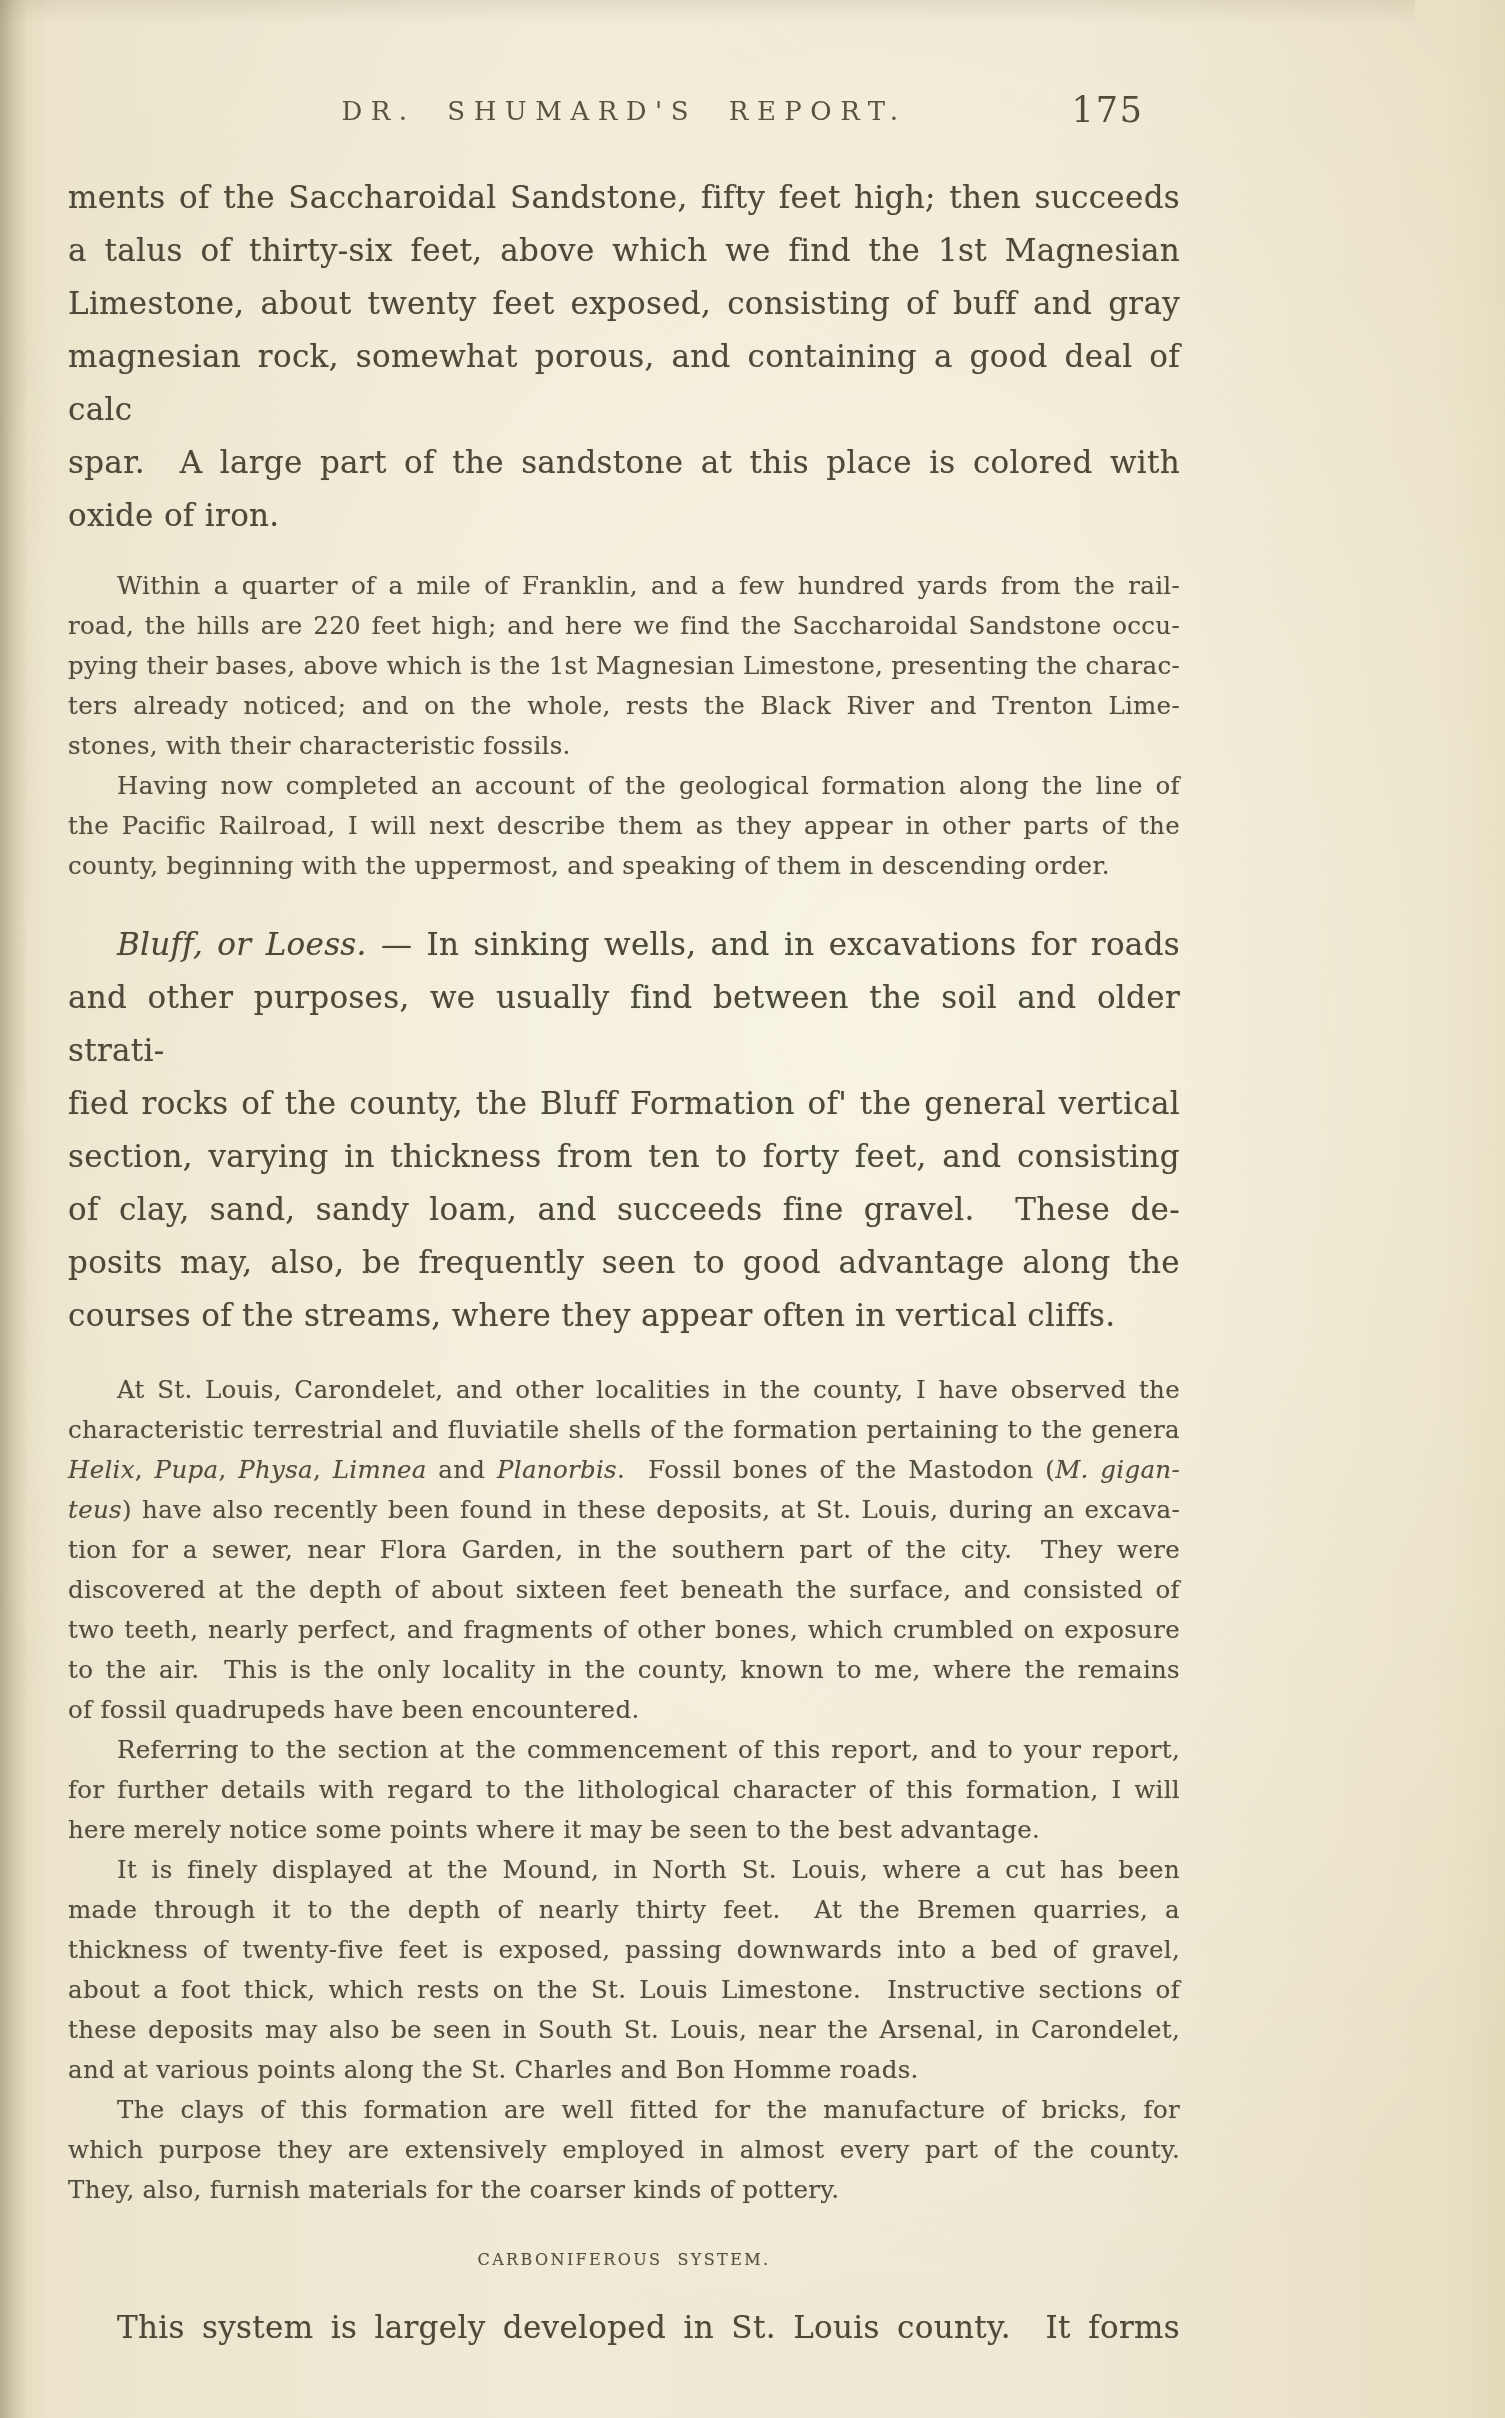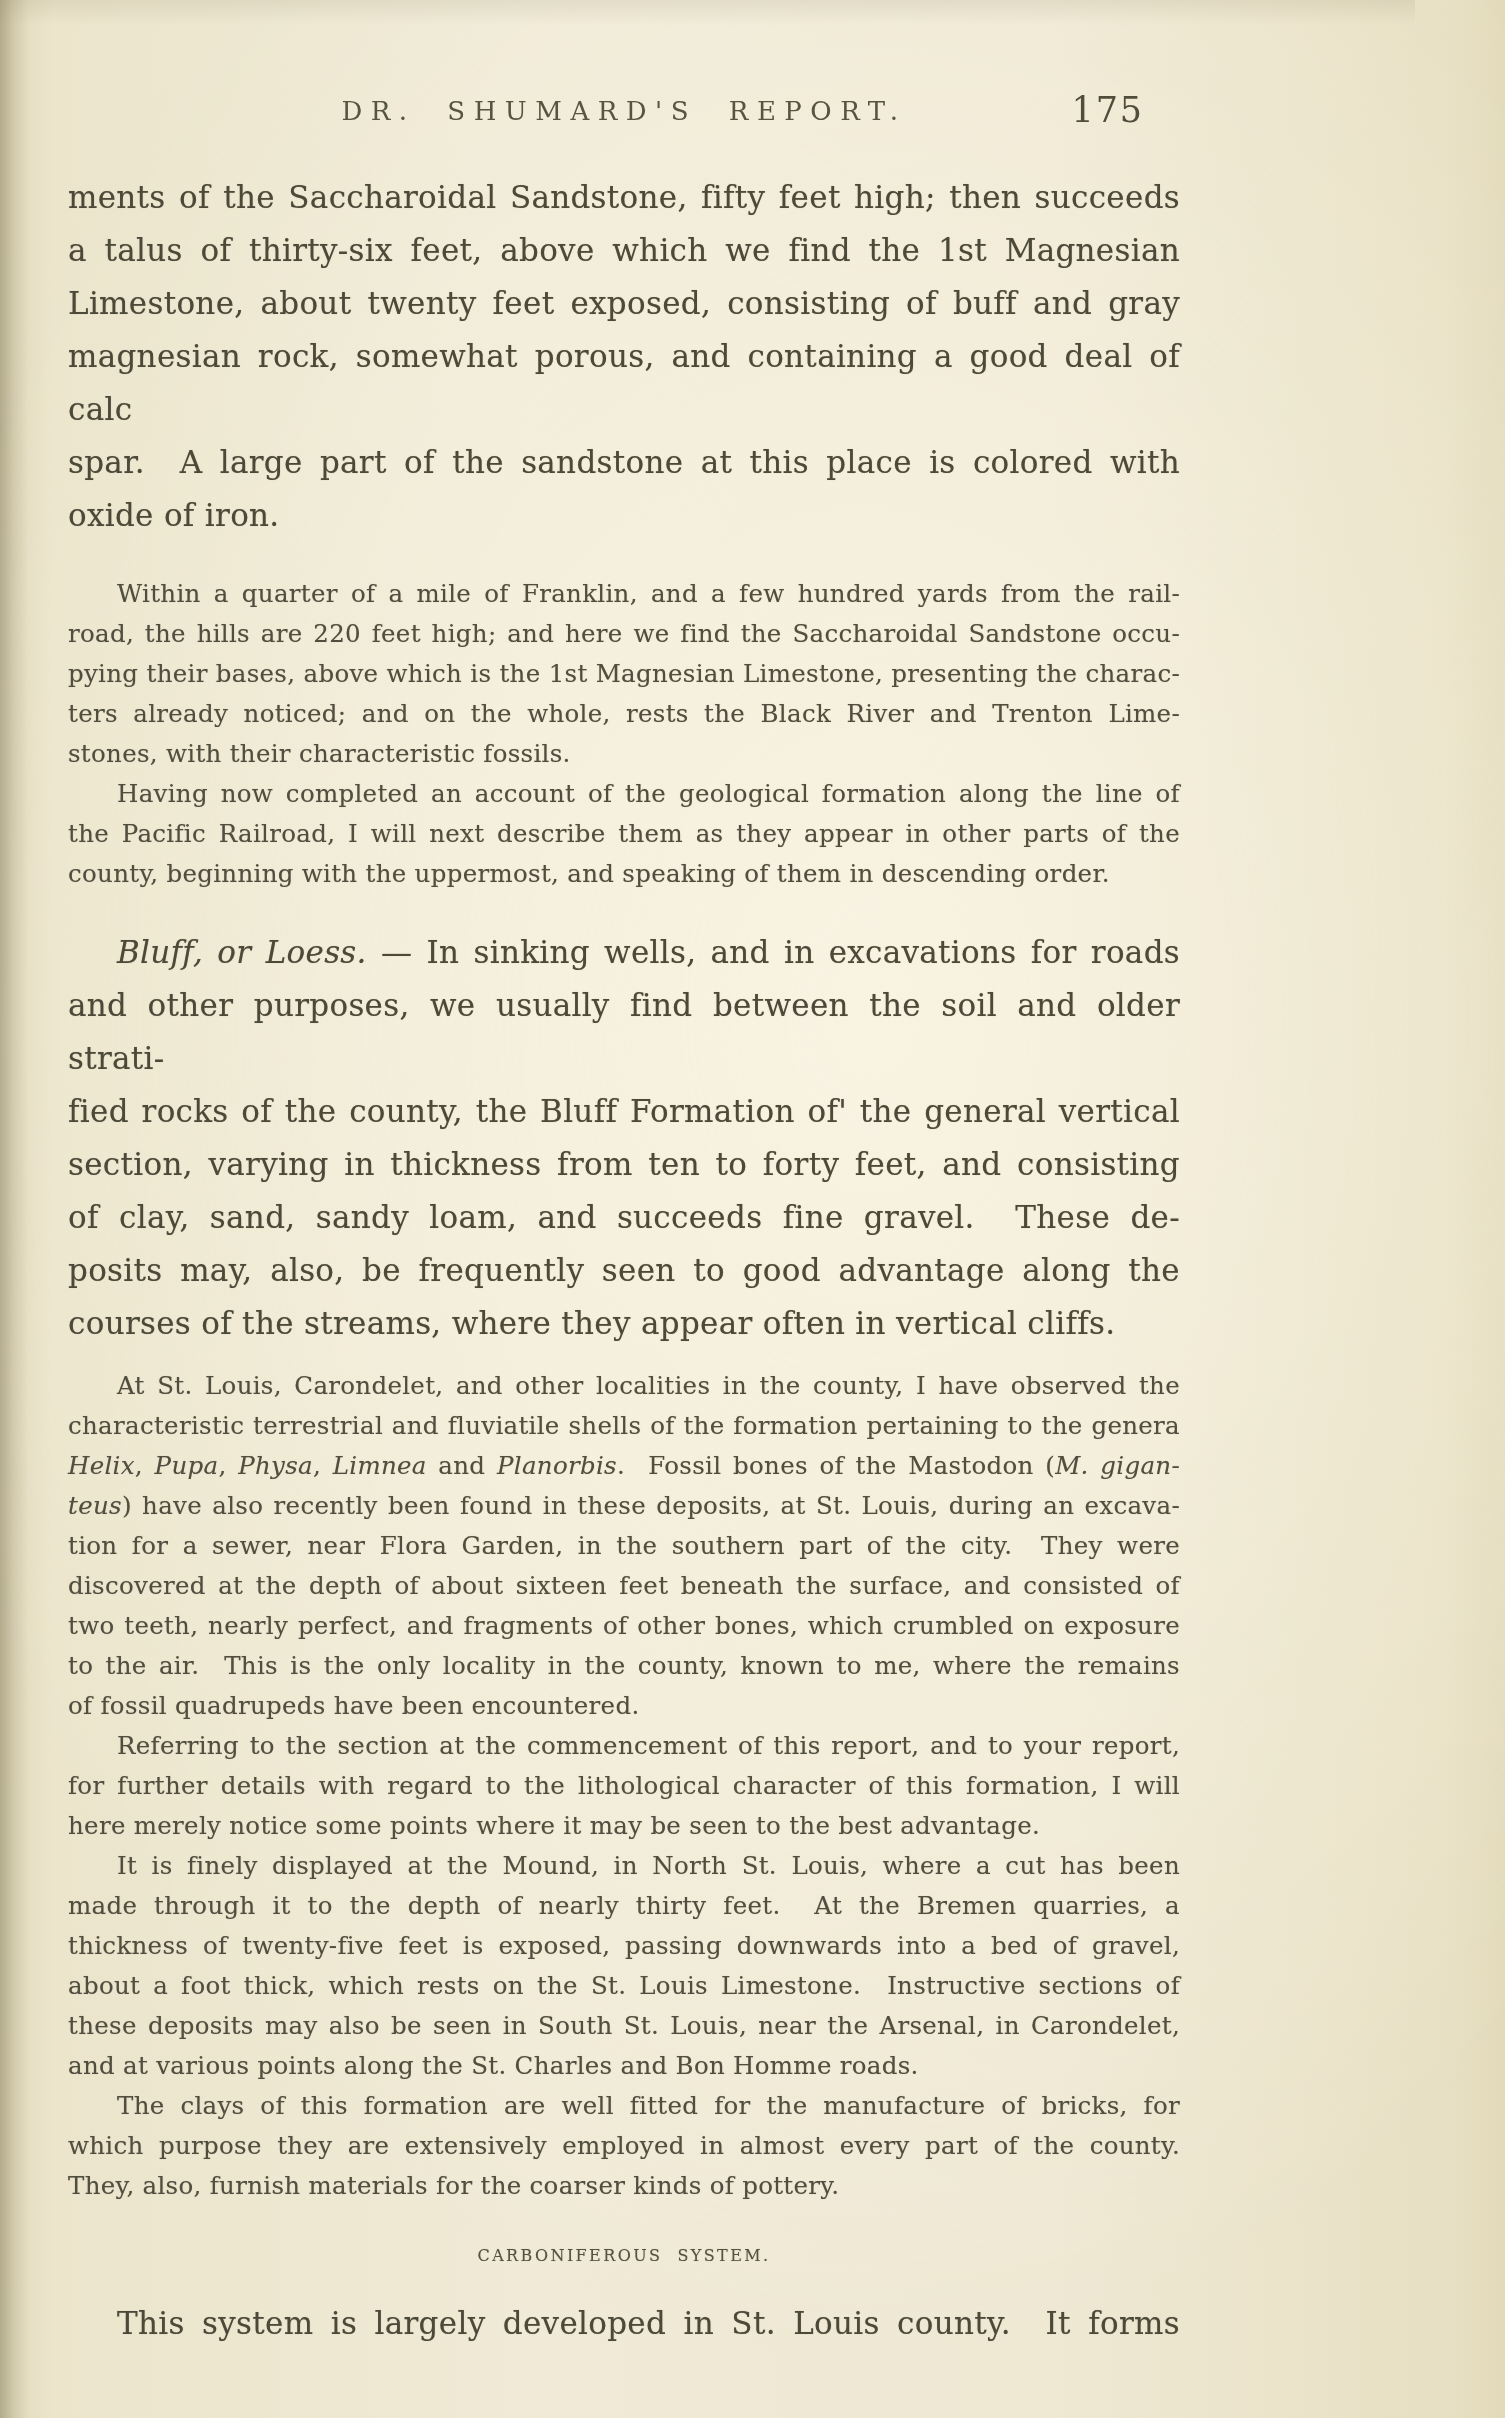--- a/index.html
+++ b/index.html
@@ -67,23 +67,23 @@
     text-align-last: justify;
     white-space: pre-wrap;
     letter-spacing: 0.3px;
     text-shadow: 0 0 0.9px rgba(76,73,57,.35);
   }
   .paragraph.large .line { font-size: 31px; line-height: 53px; }
   .paragraph.small .line { font-size: 24.5px; line-height: 40px; color: #514e3f; }
   .line.last { text-align-last: left; }
   .line.indent { text-indent: 49px; }
   
-  #page-body > :nth-child(2) { margin-top: 32px; }  
+  #page-body > :nth-child(2) { margin-top: 24px; }  
   #page-body > :nth-child(4) { margin-top: 32px; }  
-  #page-body > :nth-child(5) { margin-top: 16px; }  
+  #page-body > :nth-child(5) { margin-top: 28px; }  
   .section-heading {
     margin: 40px 0 32px 0;
     text-align: center;
     font-size: 16px;
     letter-spacing: 2.4px;
     word-spacing: 7.5px;
     color: #55523f;
     text-shadow: 0 0 0.9px rgba(76,73,57,.35);
   }
 </style>

